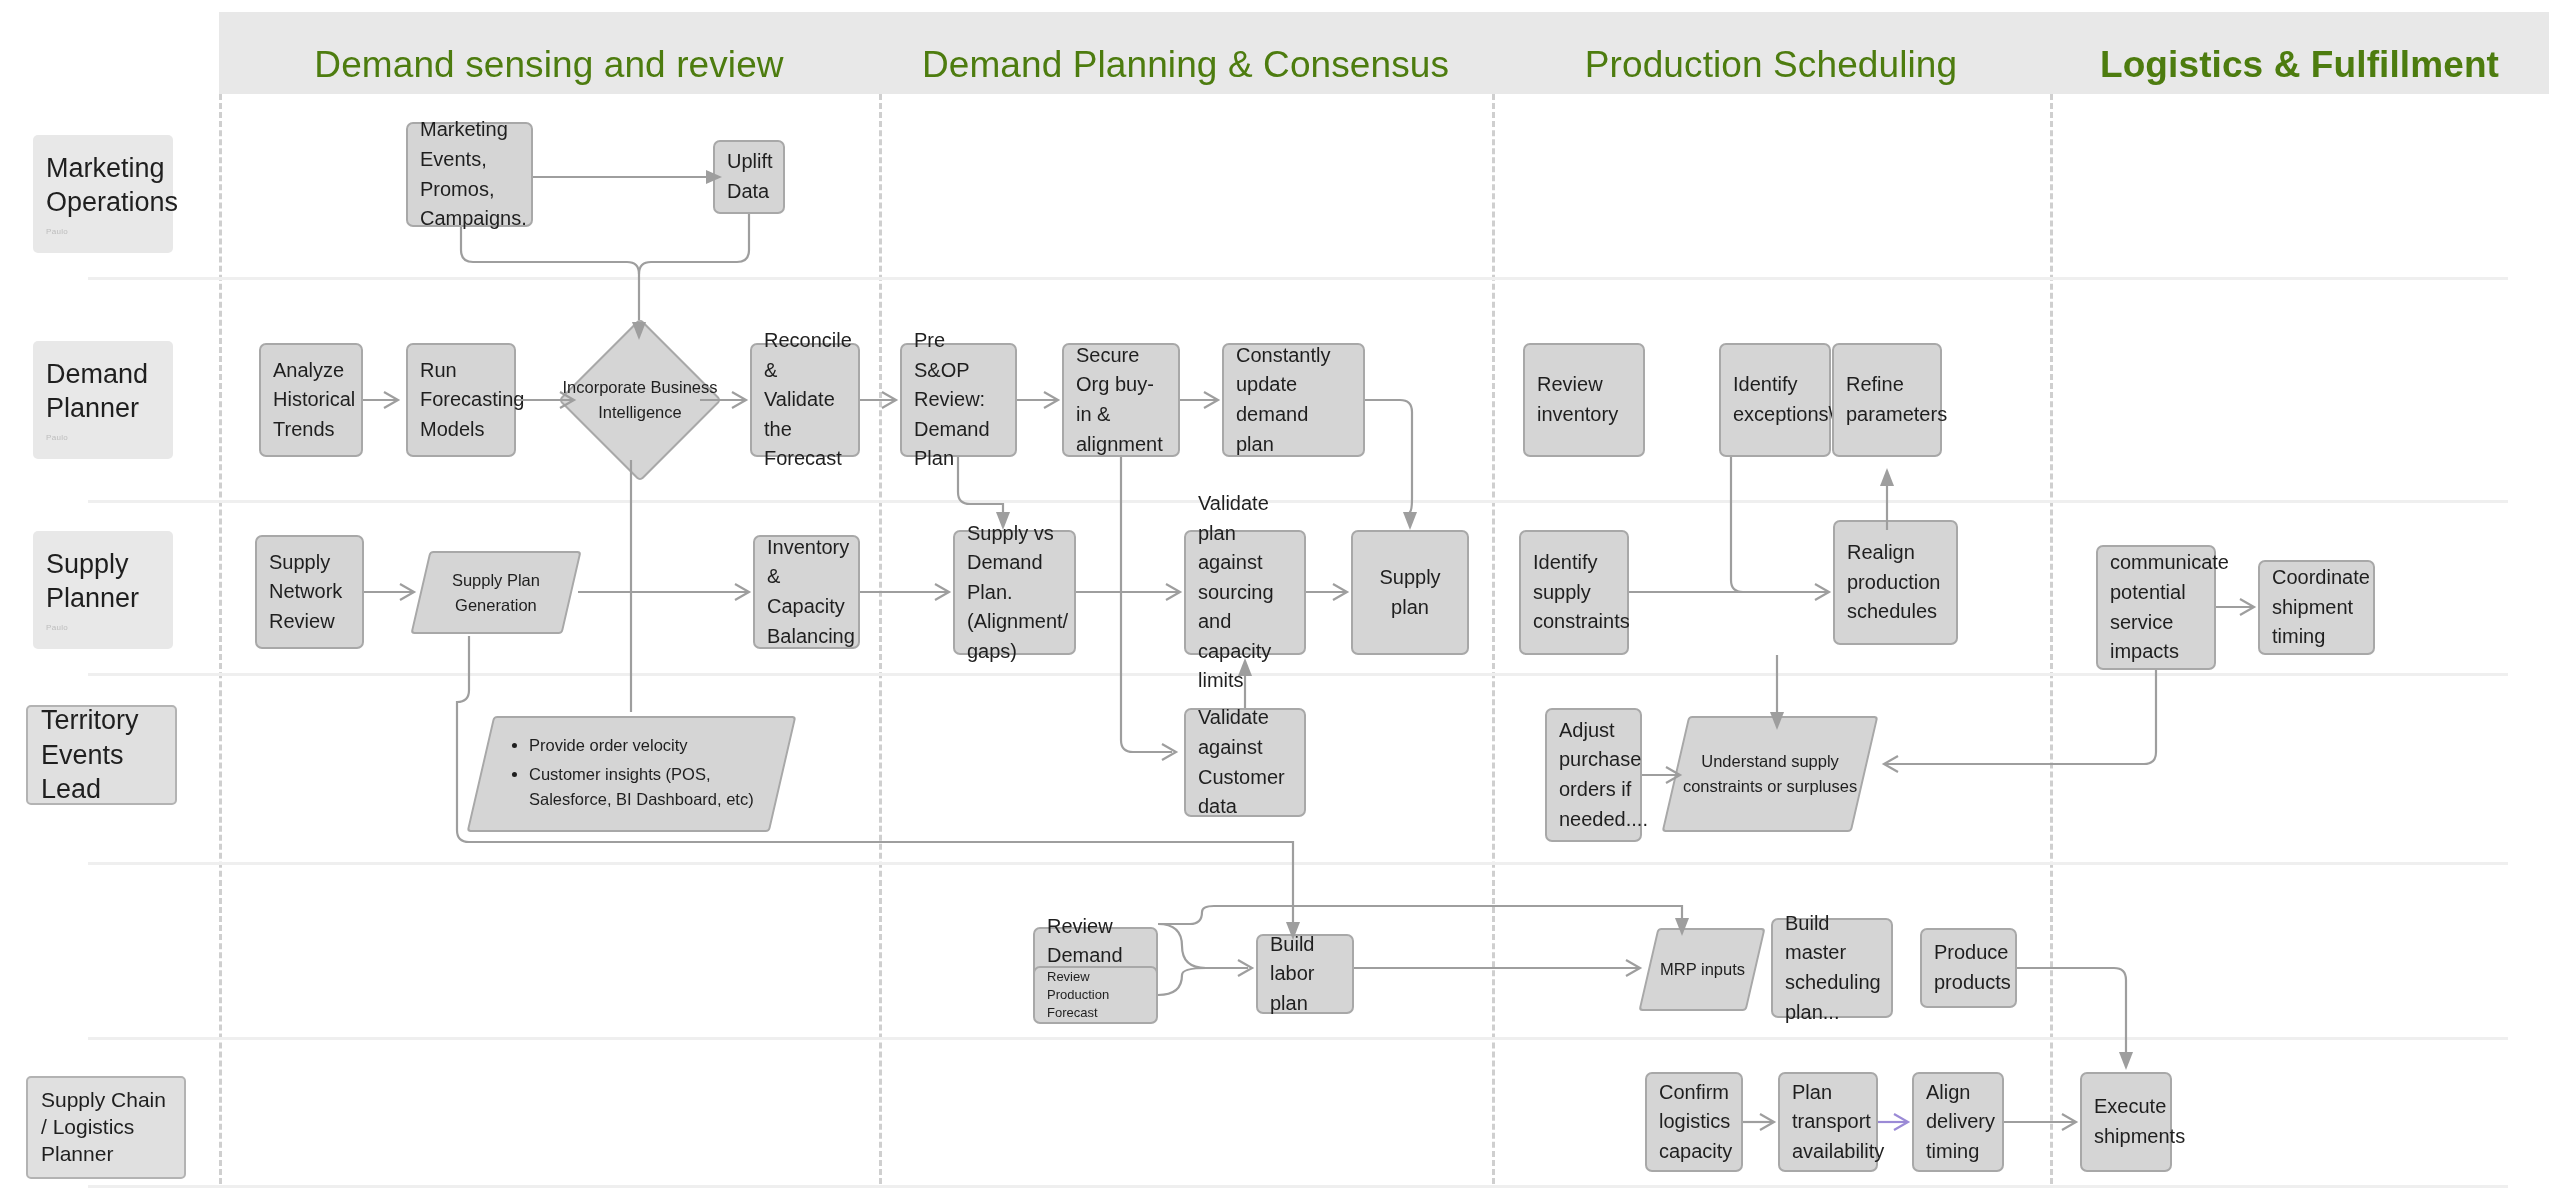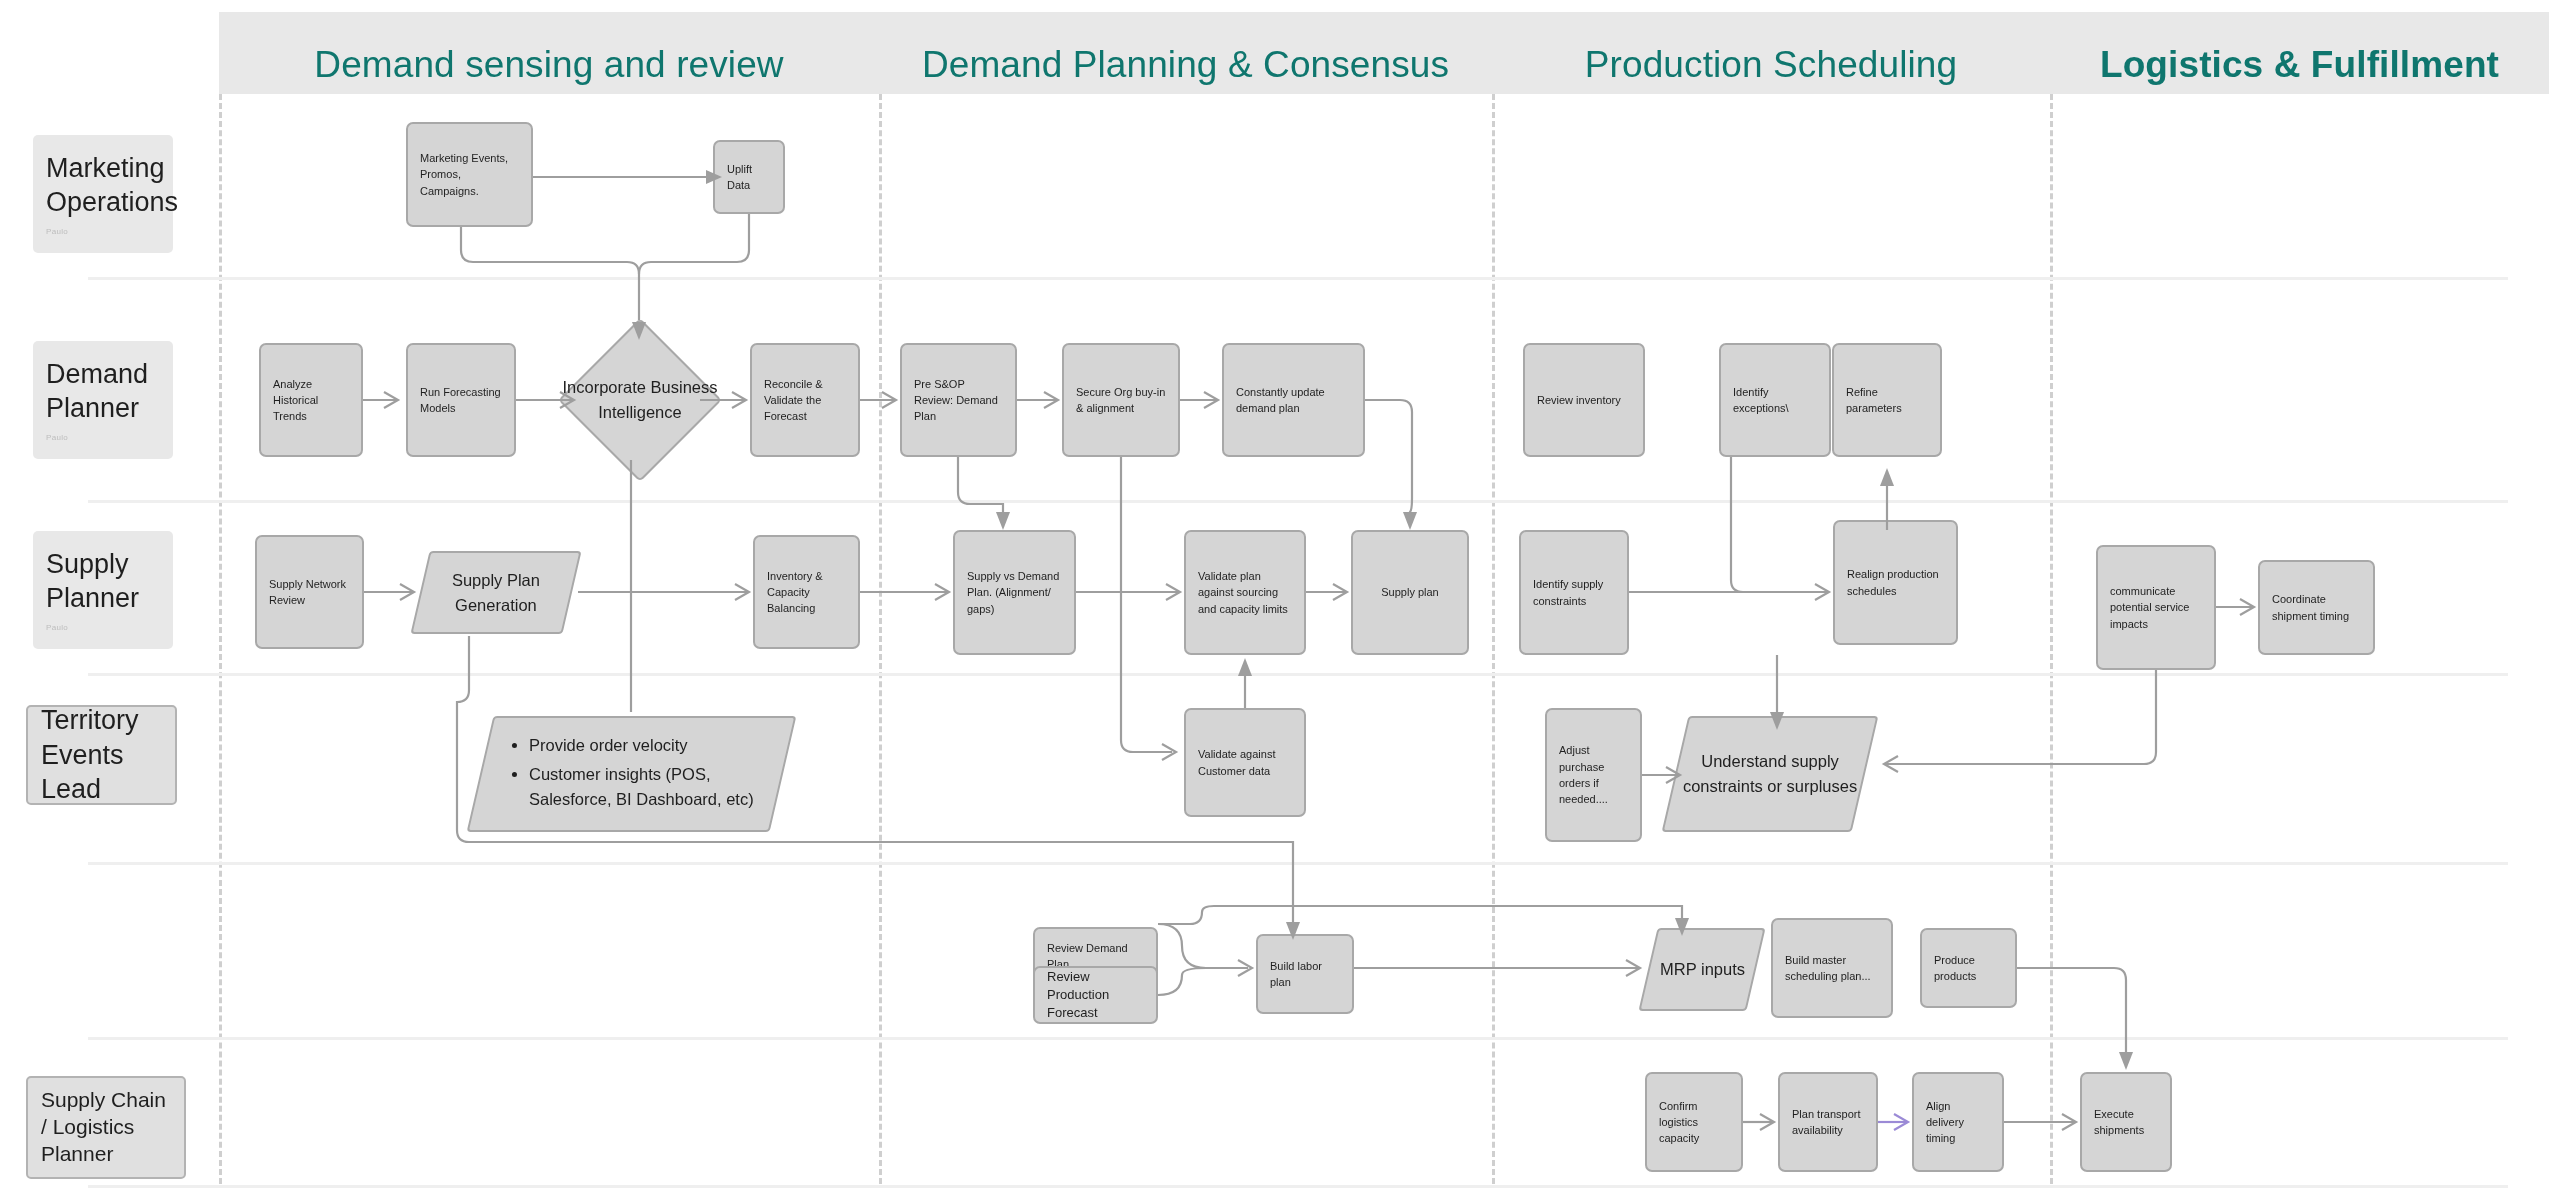--- a/index.html
+++ b/index.html
@@ -27,21 +27,21 @@
   }
   .phase-hdr{
     position:absolute;
     top:12px;
     height:106px;
     display:flex;
     align-items:center;
     justify-content:center;
     font-size:37px;
     font-weight:400;
-    color:#0f766e;
+    color:#4d7c0f;
     letter-spacing:.1px;
     white-space:nowrap;
   }
 
   
   .lane-sep{
     position:absolute;
     left:88px;
     width:2420px;
     height:3px;
@@ -82,21 +82,21 @@
   
   .node{
     position:absolute;
     box-sizing:border-box;
     background:#d5d5d5;
     border:2px solid #a8a8a8;
     border-radius:7px;
     display:flex;
     align-items:center;
     padding:0 12px;
-    font-size:11px;
+    font-size:20px;
     line-height:1.48;
     color:#1f1f1f;
   }
   .node.center{ justify-content:center; text-align:center; }
   .node.tiny{ font-size:13px; line-height:1.4; }
 
   
   .para{
     position:absolute;
     box-sizing:border-box;

